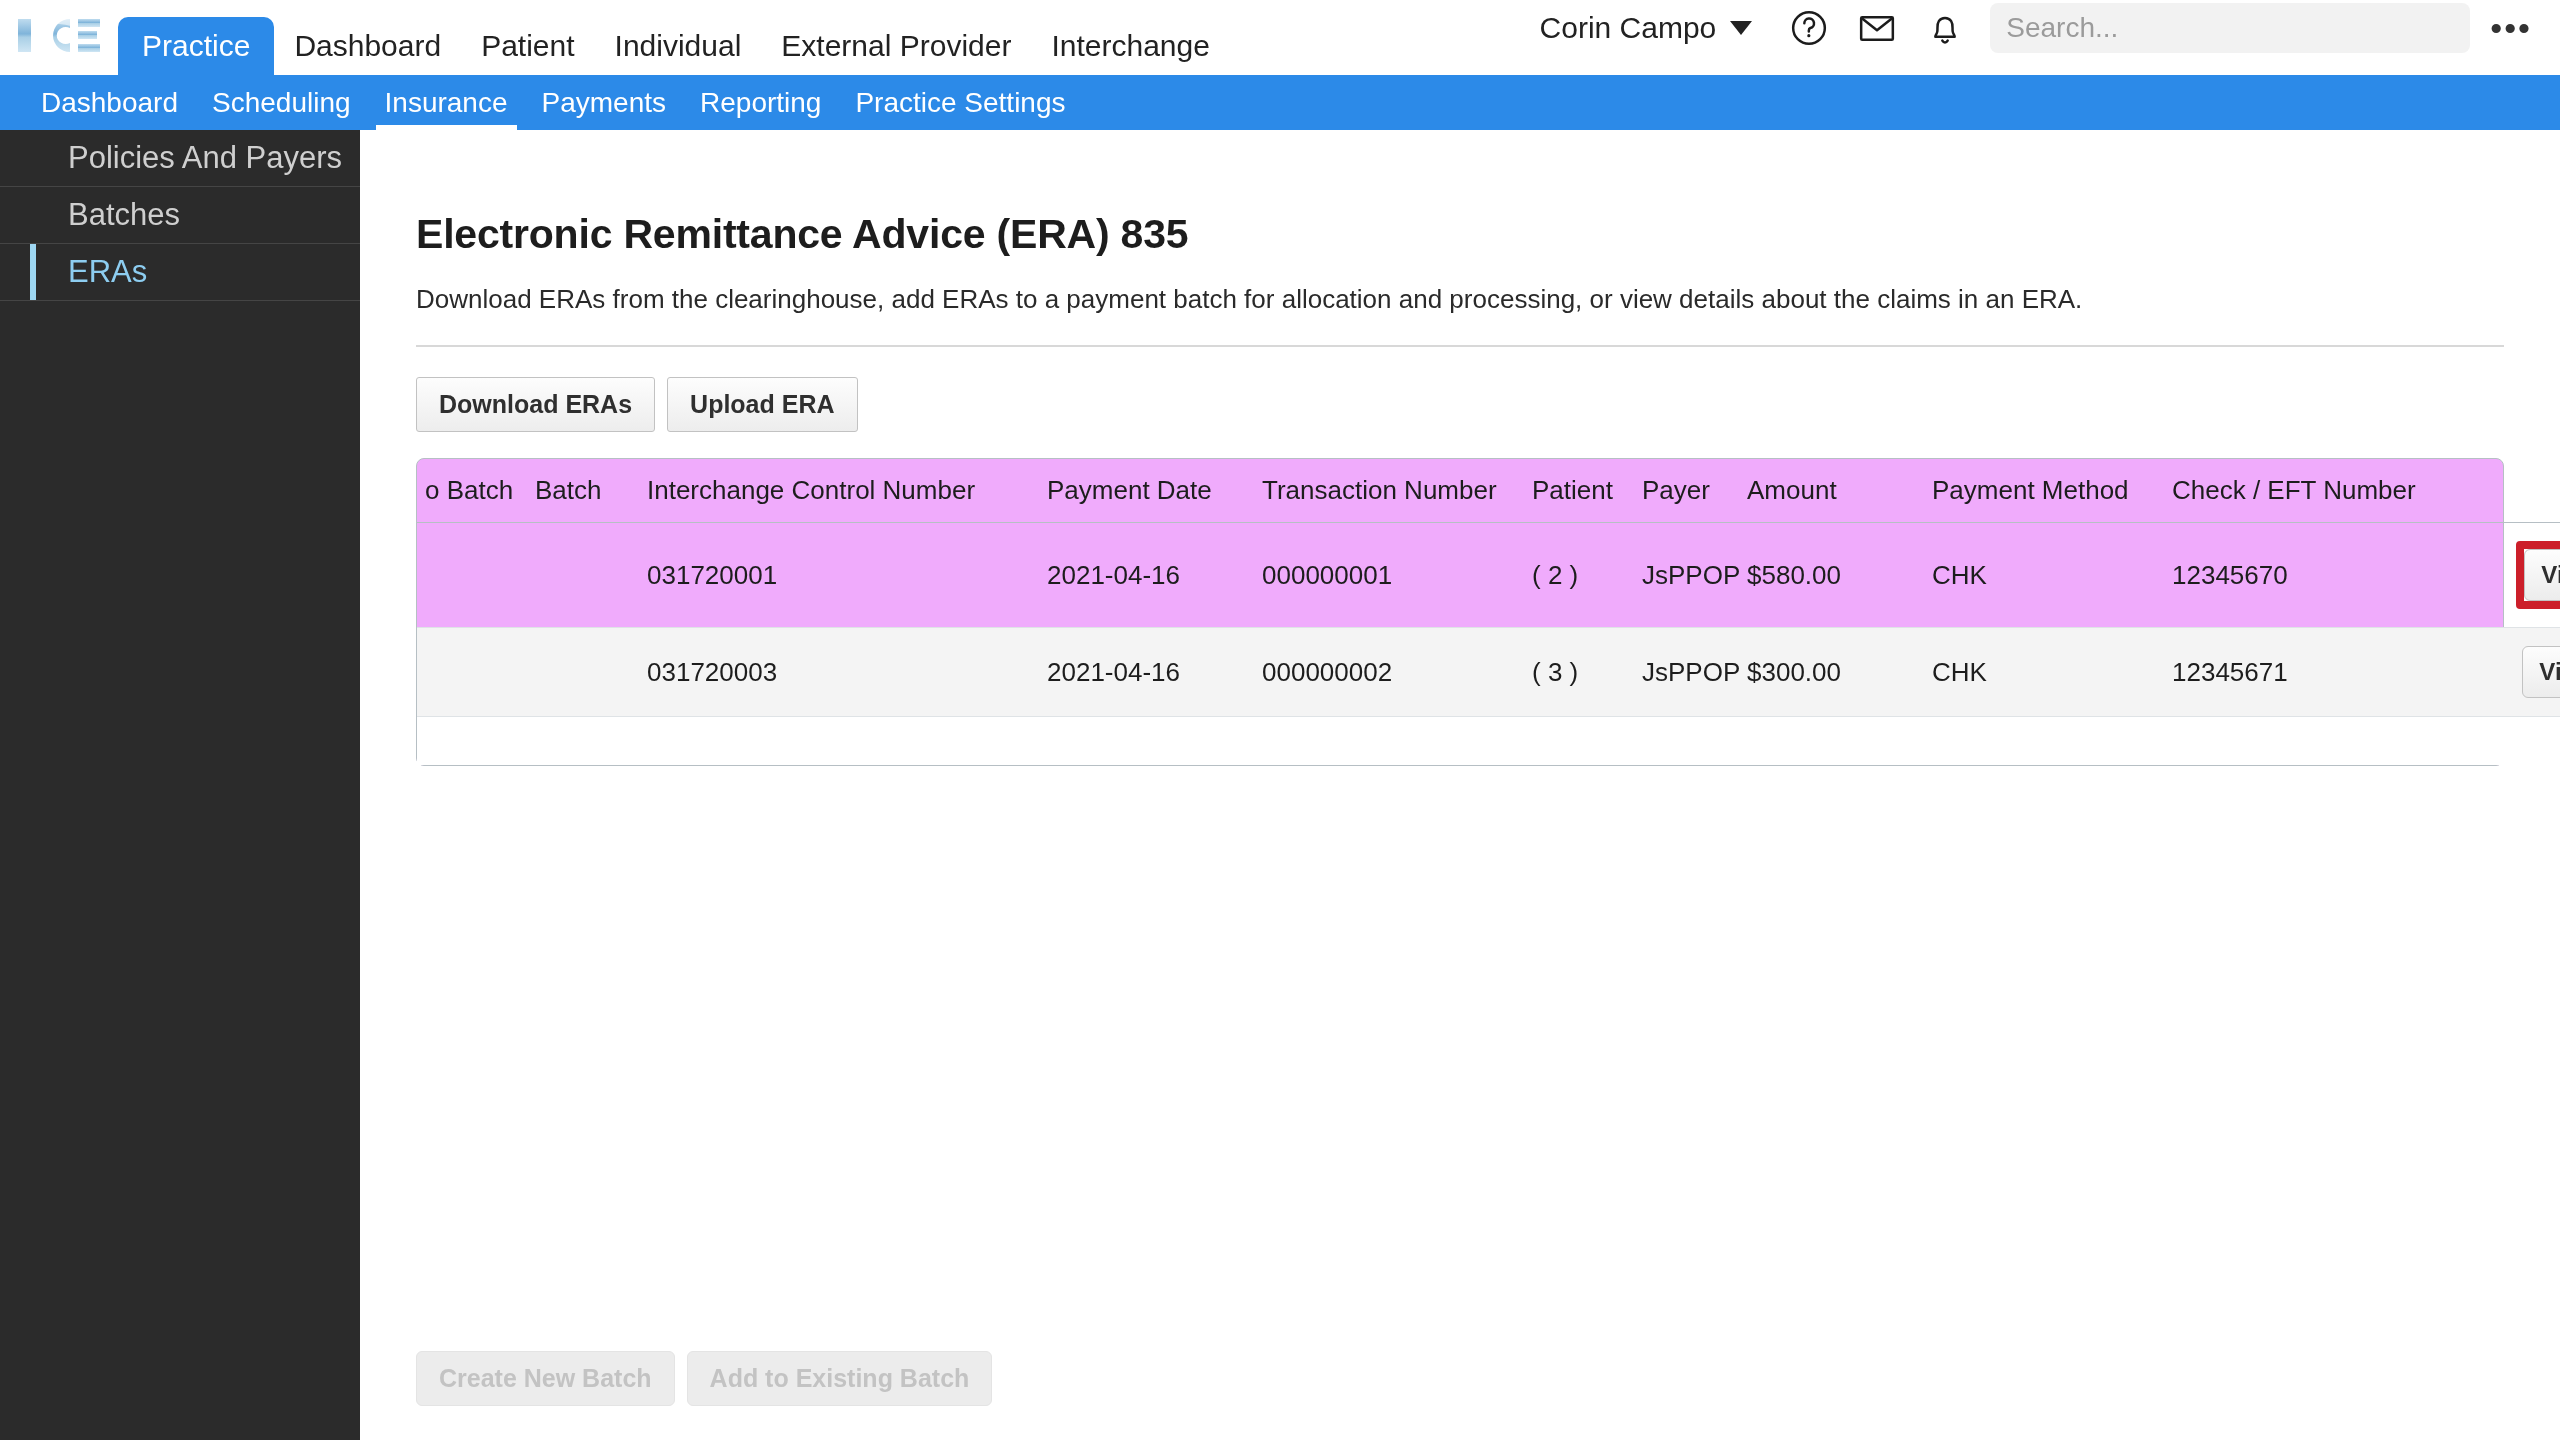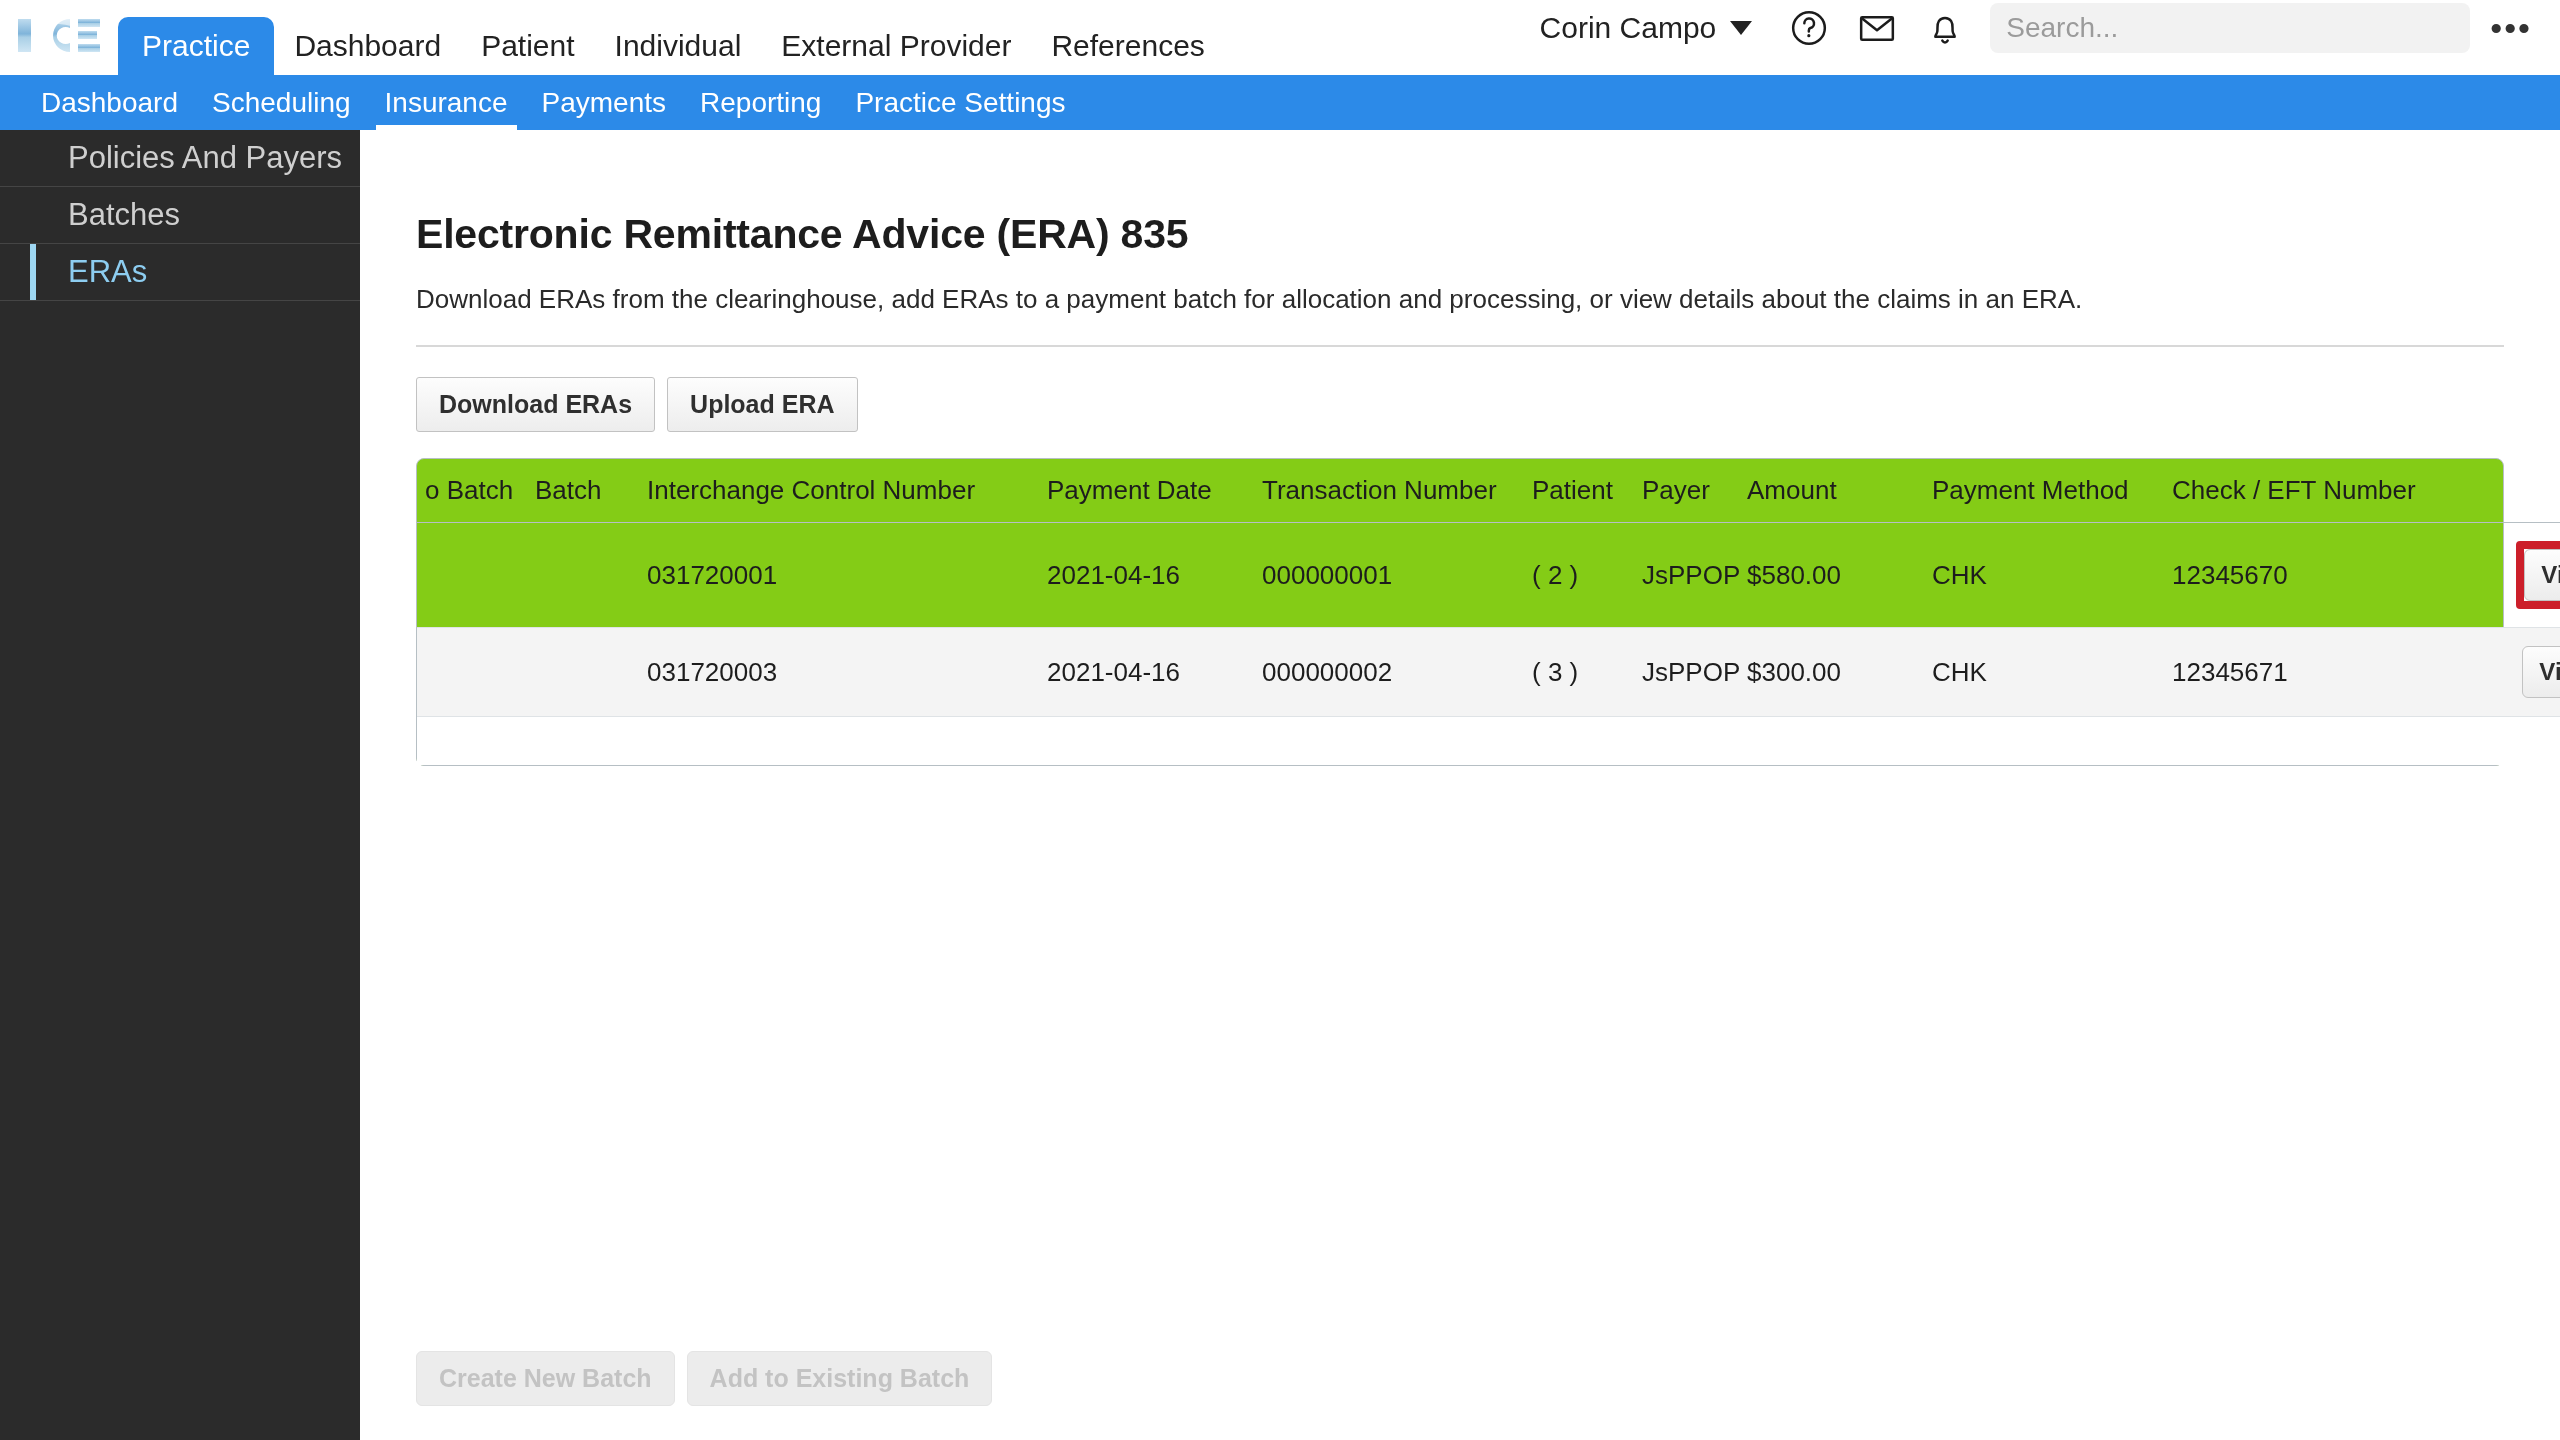--- a/index.html
+++ b/index.html
@@ -217,21 +217,21 @@
     padding: 12px 22px;
     cursor: pointer;
     white-space: nowrap;
   }
 
   
   .table-wrap {
     margin-top: 26px;
     border: 1px solid #b6bfc4;
     border-radius: 8px;
-    background: #84cc16;
+    background: #f0abfc;
     overflow: visible;
   }
   table.era-table {
     width: 100%;
     border-collapse: collapse;
     table-layout: fixed;
   }
   table.era-table th {
     font-size: 26px;
     font-weight: 400;
@@ -333,21 +333,21 @@
       <path d="M16 5 Q40 -2 62 8 L62 14 Q38 6 16 13 Z" fill="#ffffff" opacity="0.55"></path>
     </svg>
   </div>
 
   <div class="primary-tabs">
     <div class="ptab active">Practice</div>
     <div class="ptab">Dashboard</div>
     <div class="ptab">Patient</div>
     <div class="ptab">Individual</div>
     <div class="ptab">External Provider</div>
-    <div class="ptab">References</div>
+    <div class="ptab">Interchange</div>
   </div>
 
   <div class="topbar-right">
     <div class="user-menu">
       <span>Corin Campo</span>
       <span class="caret-down"></span>
     </div>
 
     <div class="tb-icon">
       <svg width="40" height="40" viewBox="0 0 24 24" fill="none" stroke="#1c1c1c" stroke-width="1.5">

